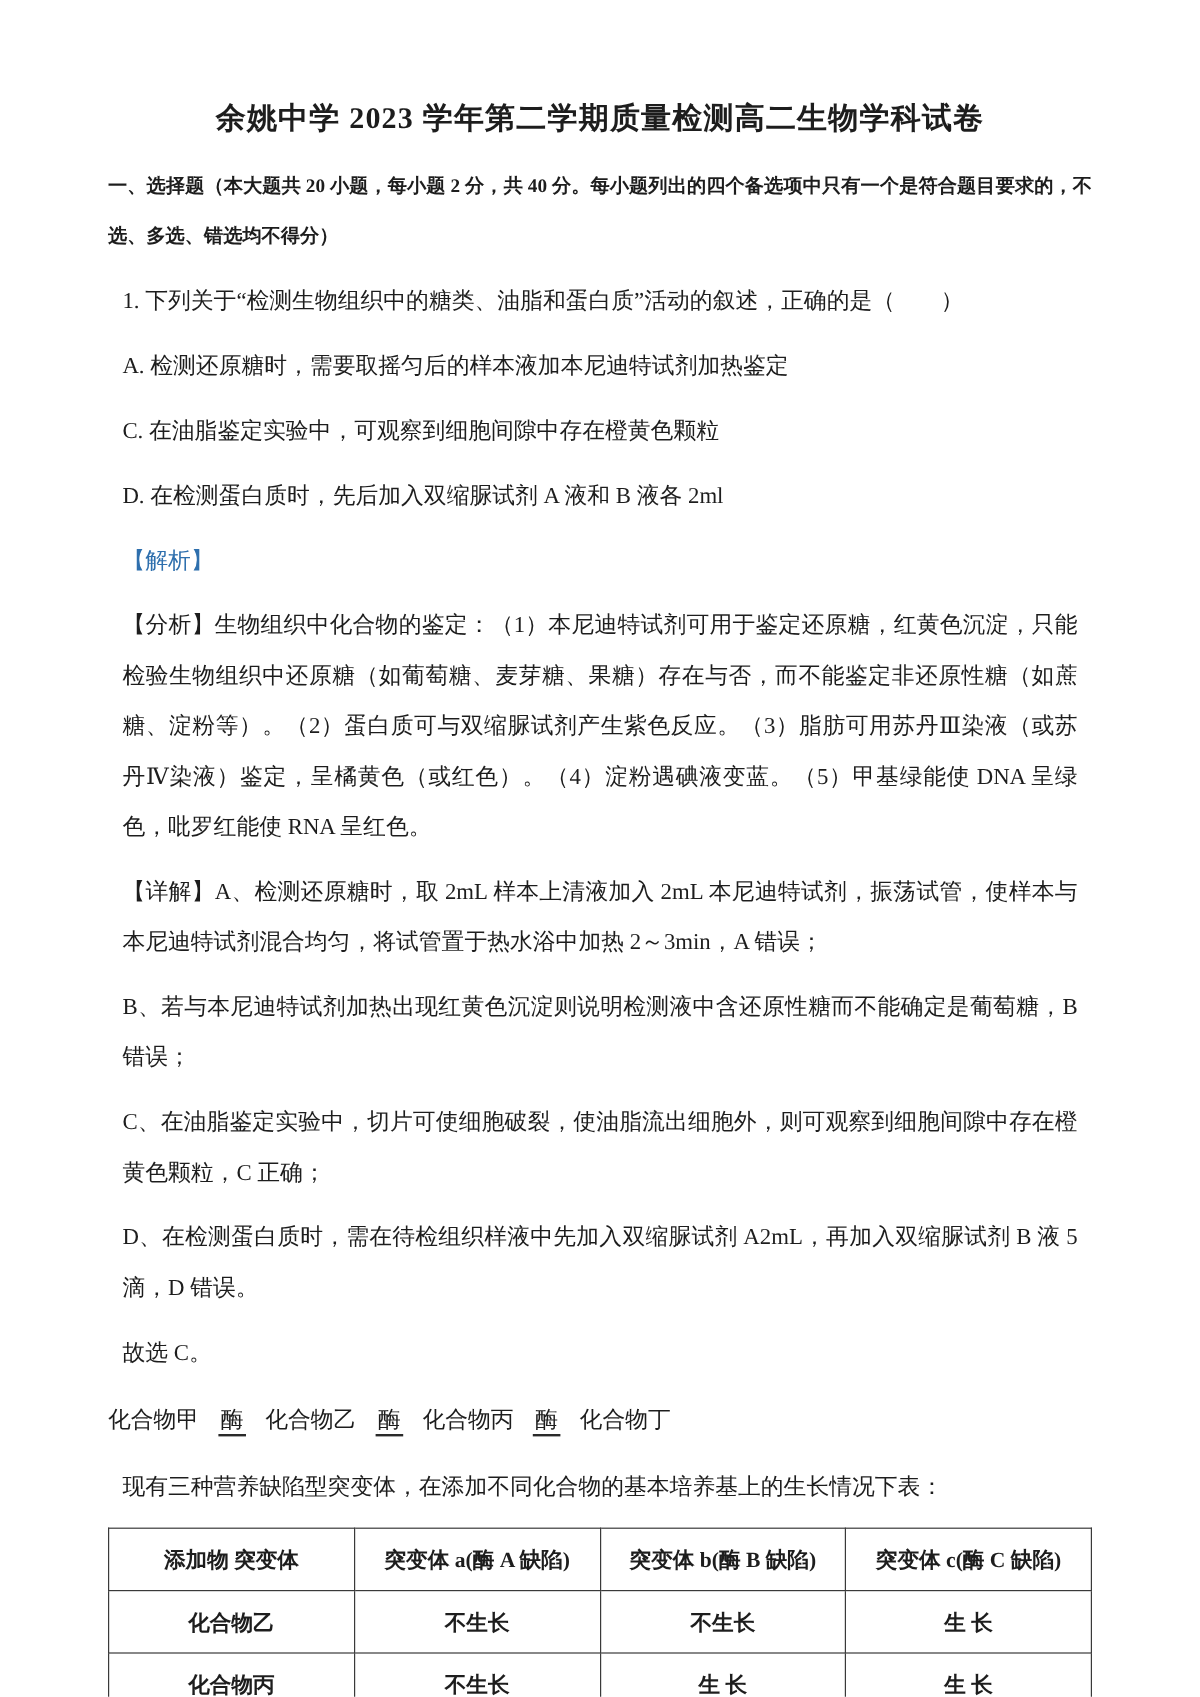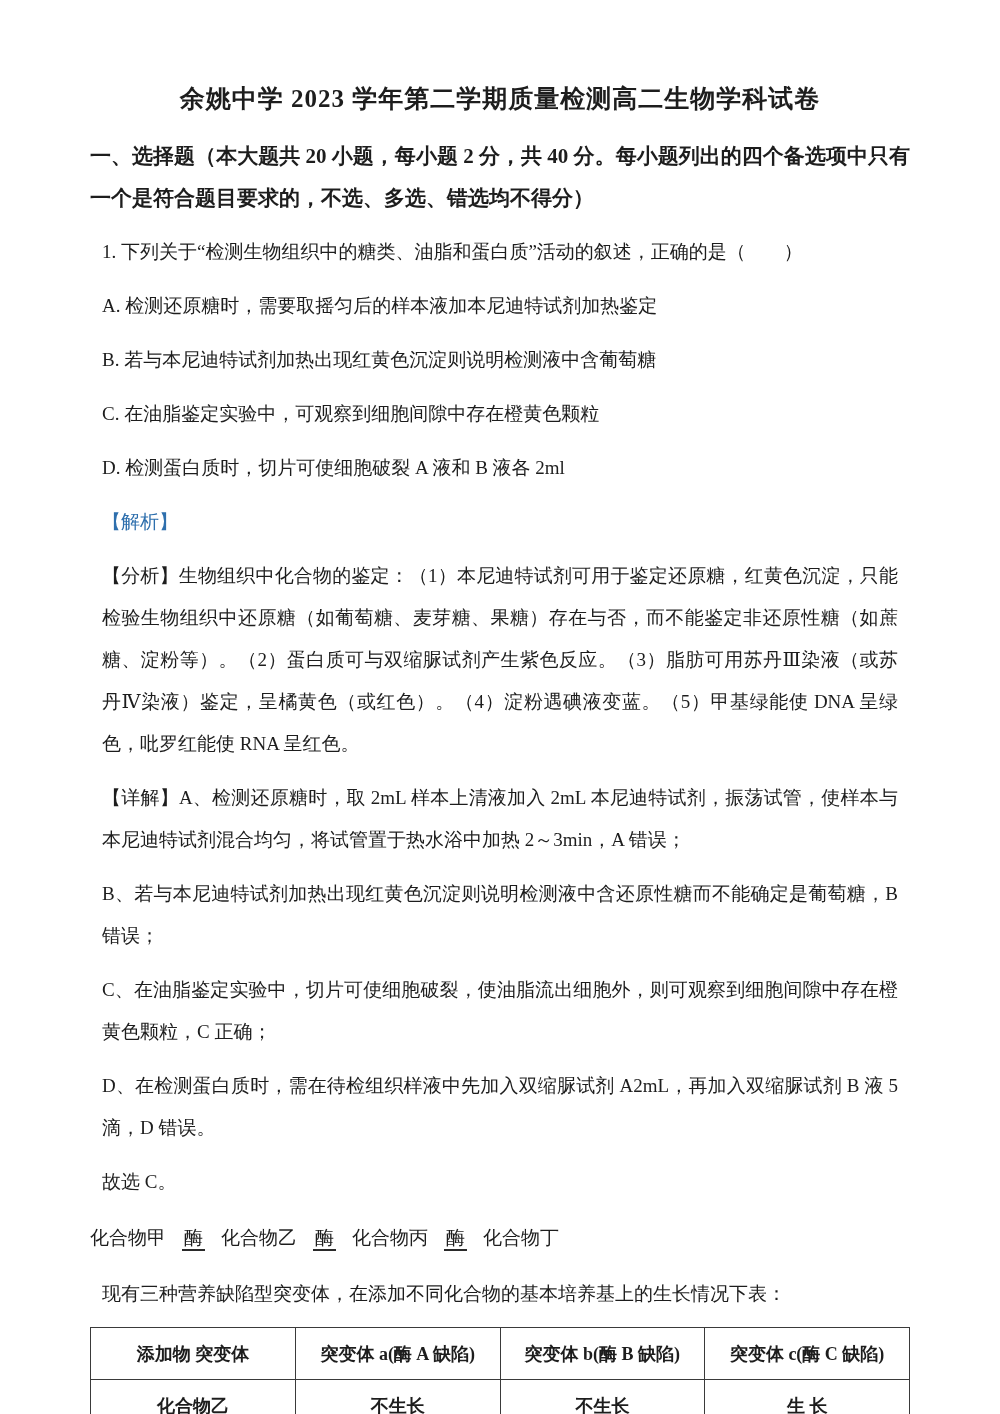--- a/index.html
+++ b/index.html
@@ -15,21 +15,21 @@
   }
   .title {
     font-size: 25px;
     font-weight: bold;
     text-align: center;
     margin: 0 0 20px 0;
     letter-spacing: 1px;
   }
   .section-heading {
     font-weight: bold;
-    font-size: 21px;
+    font-size: 16px;
     line-height: 42px;
     text-align: justify;
     margin: 0 0 8px 0;
   }
   p.line {
     margin: 12px;
     line-height: 42px;
     text-align: justify;
   }
   .blue { color: var(--label_blue, #2e6fad); }
@@ -64,23 +64,22 @@
 <body>
 
 <div class="page">
 
   <h1 class="title">余姚中学 2023 学年第二学期质量检测高二生物学科试卷</h1>
 
   <div class="section-heading">一、选择题（本大题共 20 小题，每小题 2 分，共 40 分。每小题列出的四个备选项中只有一个是符合题目要求的，不选、多选、错选均不得分）</div>
 
   <p class="line">1. 下列关于“检测生物组织中的糖类、油脂和蛋白质”活动的叙述，正确的是（　　）</p>
   <p class="line">A. 检测还原糖时，需要取摇匀后的样本液加本尼迪特试剂加热鉴定</p>
-  <p class="line">B. 若与本尼迪特试剂加热出现红黄色沉淀则说明检测液中含葡萄糖</p>
   <p class="line">C. 在油脂鉴定实验中，可观察到细胞间隙中存在橙黄色颗粒</p>
-  <p class="line">D. 检测蛋白质时，切片可使细胞破裂 A 液和 B 液各 2ml</p>
+  <p class="line">D. 在检测蛋白质时，先后加入双缩脲试剂 A 液和 B 液各 2ml</p>
 
 
   <p class="line"><span class="blue">【解析】</span></p>
 
   <p class="line">【分析】生物组织中化合物的鉴定：（1）本尼迪特试剂可用于鉴定还原糖，红黄色沉淀，只能检验生物组织中还原糖（如葡萄糖、麦芽糖、果糖）存在与否，而不能鉴定非还原性糖（如蔗糖、淀粉等）。（2）蛋白质可与双缩脲试剂产生紫色反应。（3）脂肪可用苏丹Ⅲ染液（或苏丹Ⅳ染液）鉴定，呈橘黄色（或红色）。（4）淀粉遇碘液变蓝。（5）甲基绿能使 DNA 呈绿色，吡罗红能使 RNA 呈红色。</p>
 
   <p class="line">【详解】A、检测还原糖时，取 2mL 样本上清液加入 2mL 本尼迪特试剂，振荡试管，使样本与本尼迪特试剂混合均匀，将试管置于热水浴中加热 2～3min，A 错误；</p>
   <p class="line">B、若与本尼迪特试剂加热出现红黄色沉淀则说明检测液中含还原性糖而不能确定是葡萄糖，B 错误；</p>
   <p class="line">C、在油脂鉴定实验中，切片可使细胞破裂，使油脂流出细胞外，则可观察到细胞间隙中存在橙黄色颗粒，C 正确；</p>
   <p class="line">D、在检测蛋白质时，需在待检组织样液中先加入双缩脲试剂 A2mL，再加入双缩脲试剂 B 液 5 滴，D 错误。</p>

